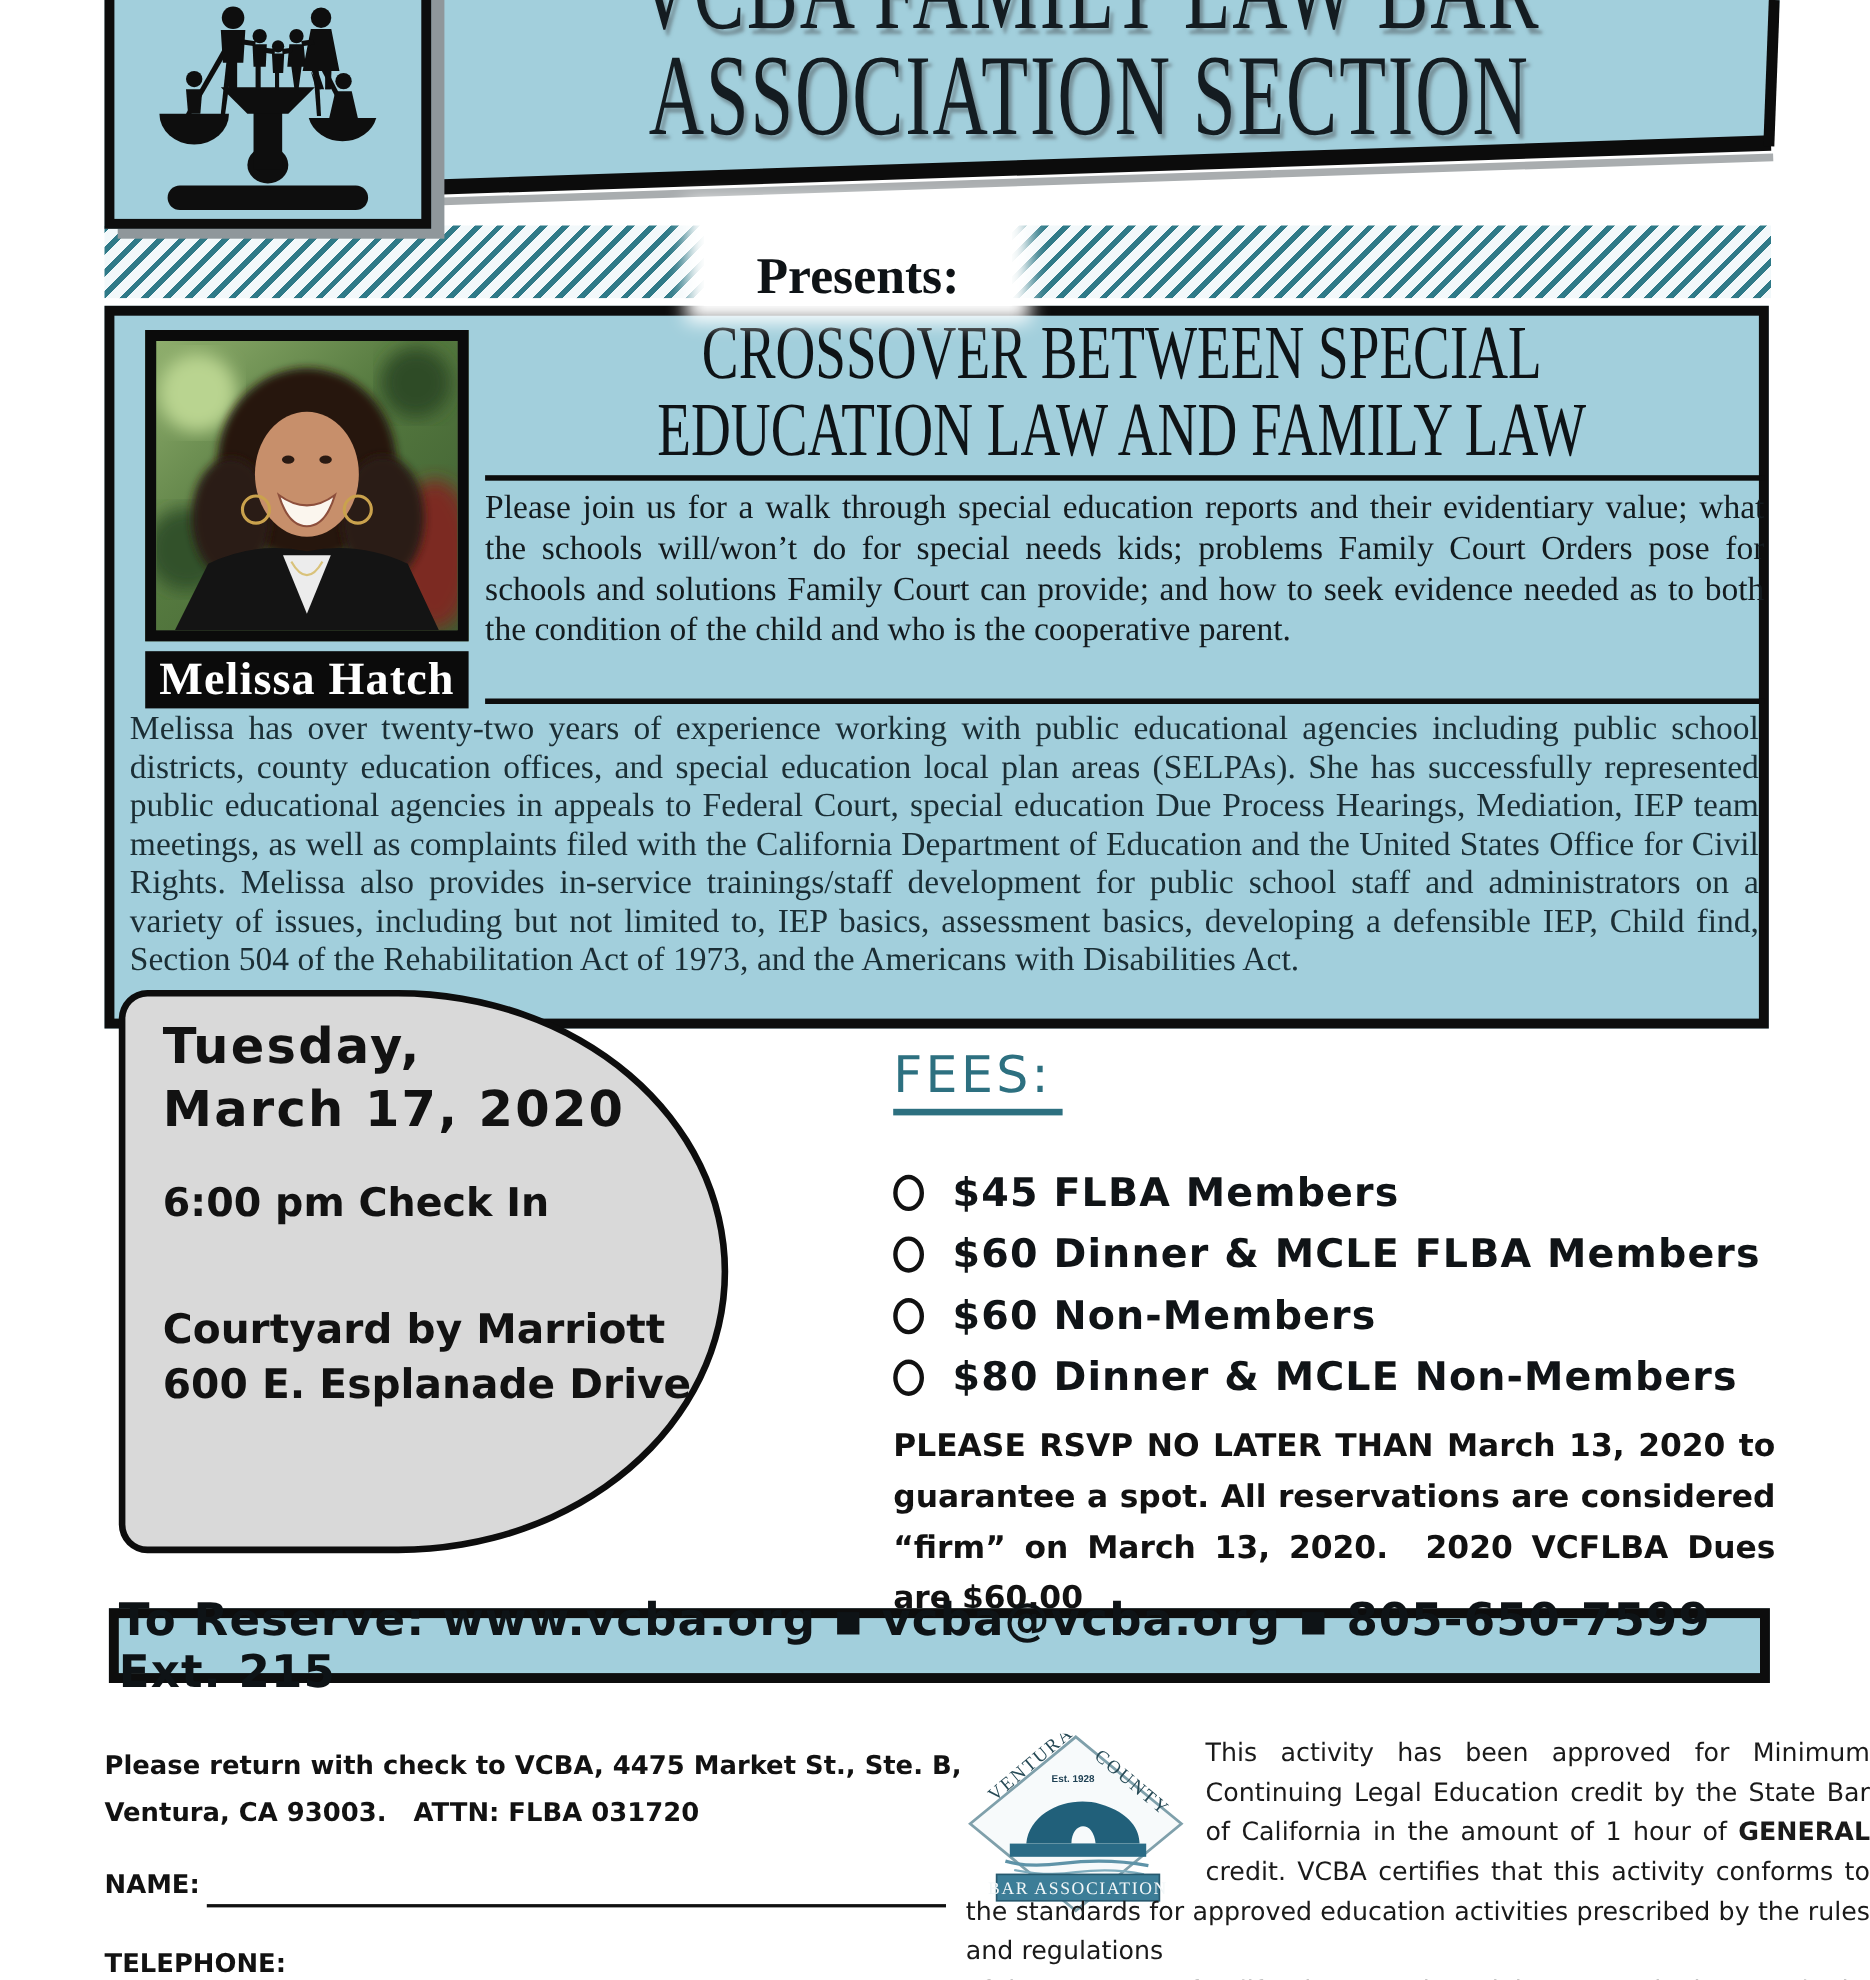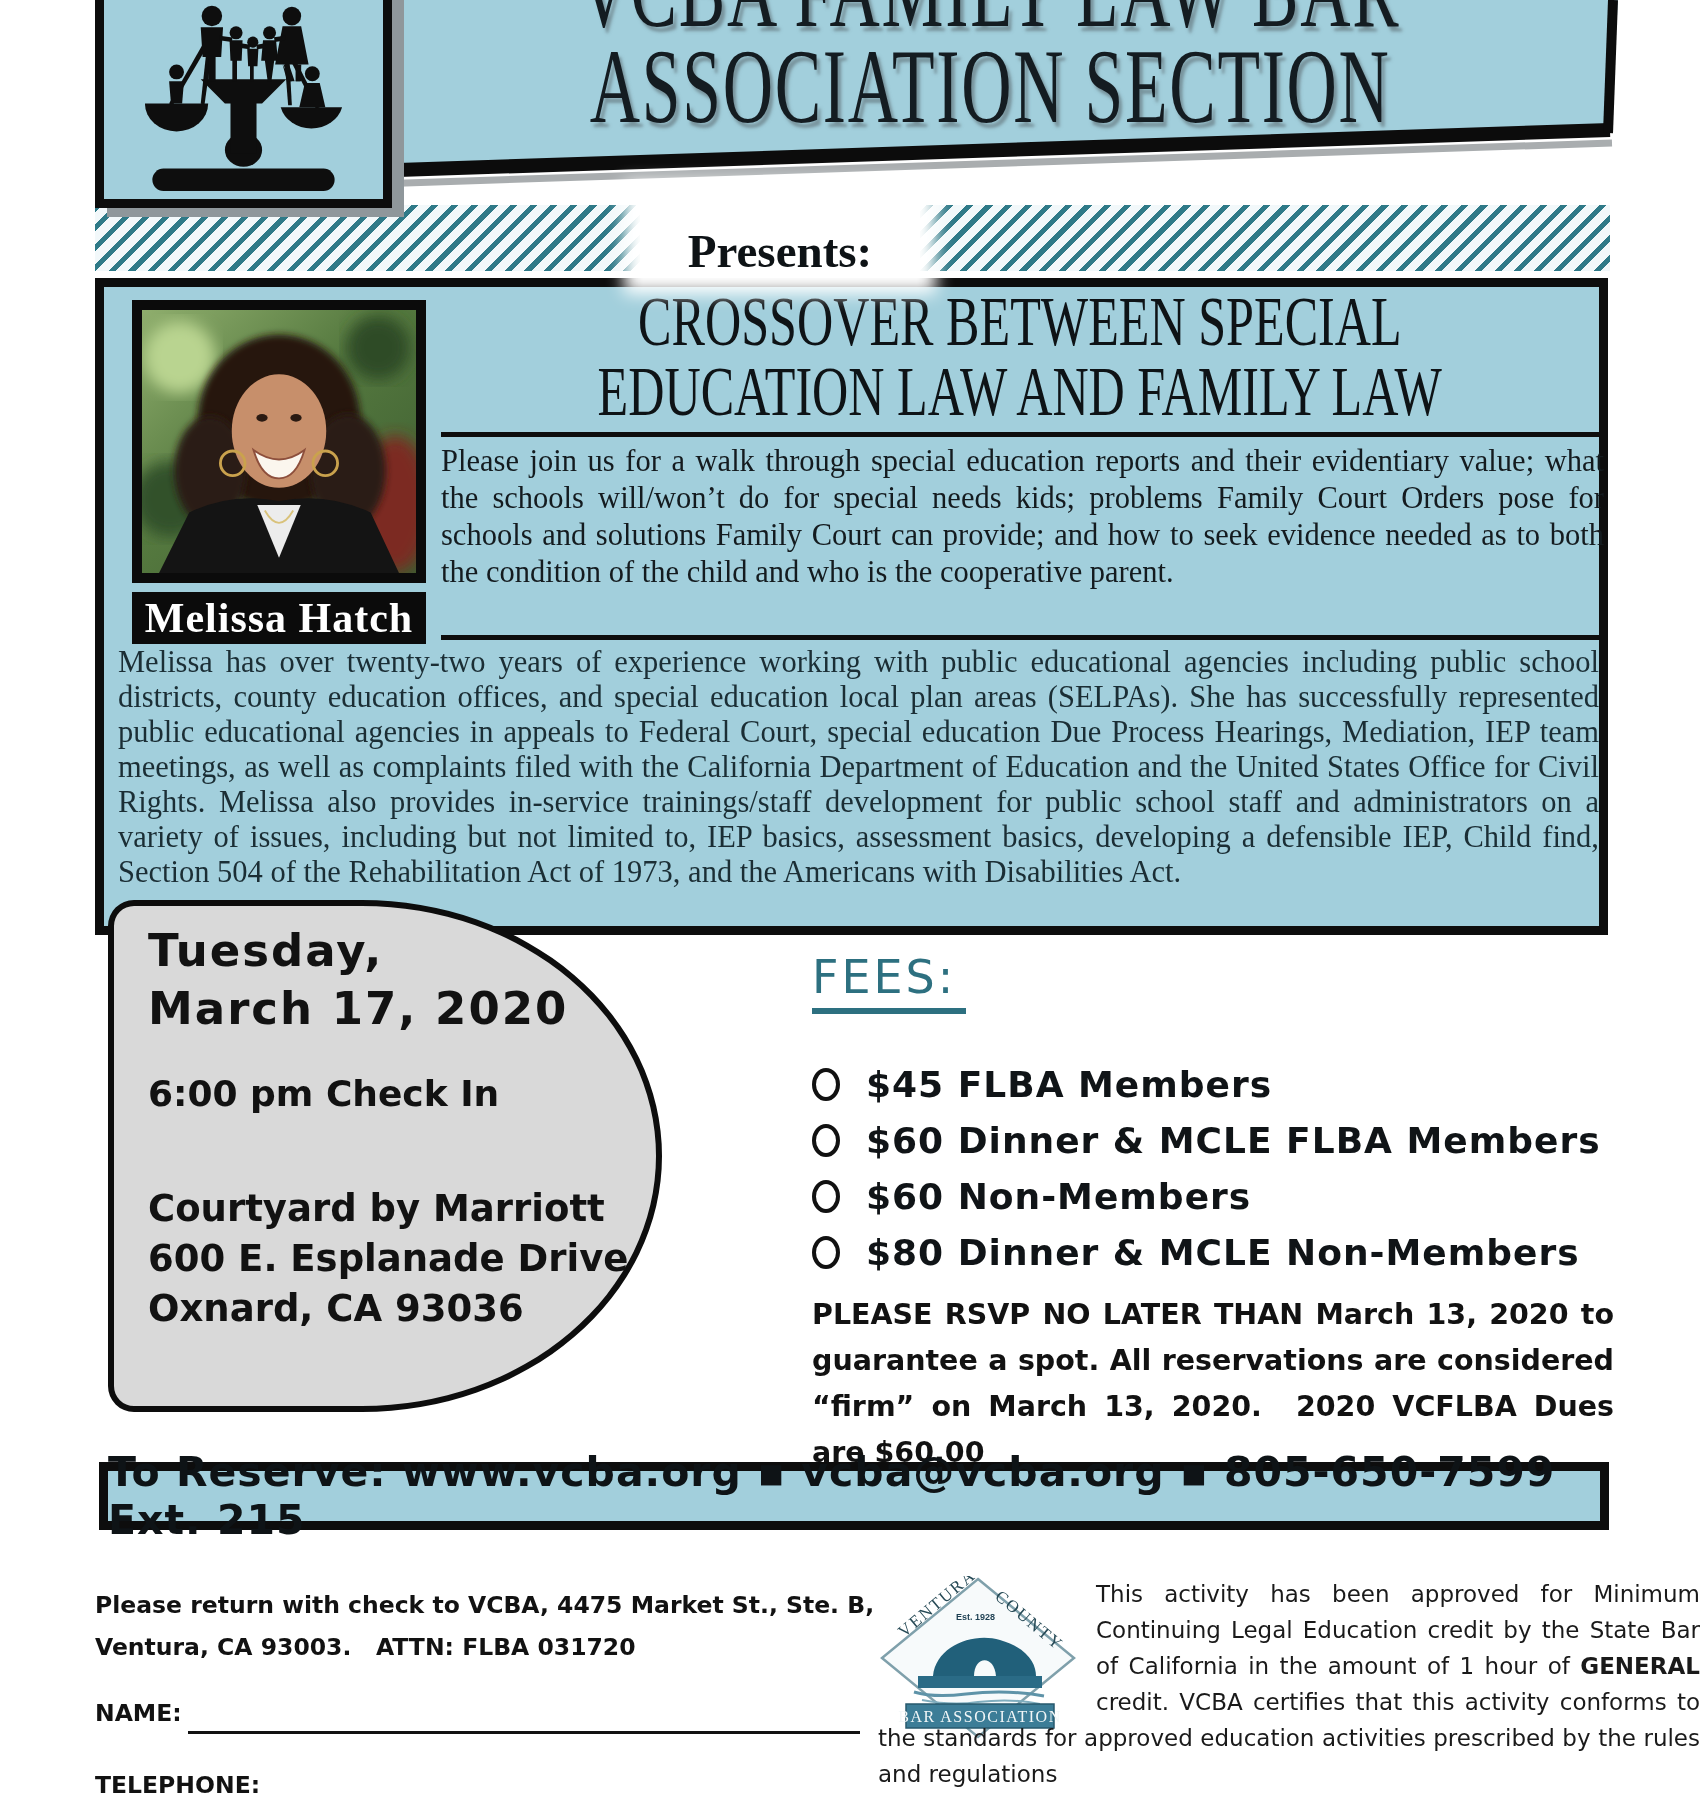--- a/index.html
+++ b/index.html
@@ -252,21 +252,20 @@
 
 <div class="abs bubble">
   <div class="b-line1">Tuesday,</div>
   <div class="b-line2">March 17, 2020</div>
   <div class="b-times">
     <div>6:00 pm Check In</div>
   </div>
   <div class="b-venue">
     <div>Courtyard by Marriott</div>
     <div>600 E. Esplanade Drive</div>
-    <div>Oxnard, CA 93036</div>
   </div>
 </div>
 
 <div class="abs fees-block">
   <div class="fees-heading">FEES:</div>
   <div class="fees-list">
     <div class="fee-item">
       <span class="fee-circle"></span>
       <span class="fee-text">$45 FLBA Members</span>
     </div>

